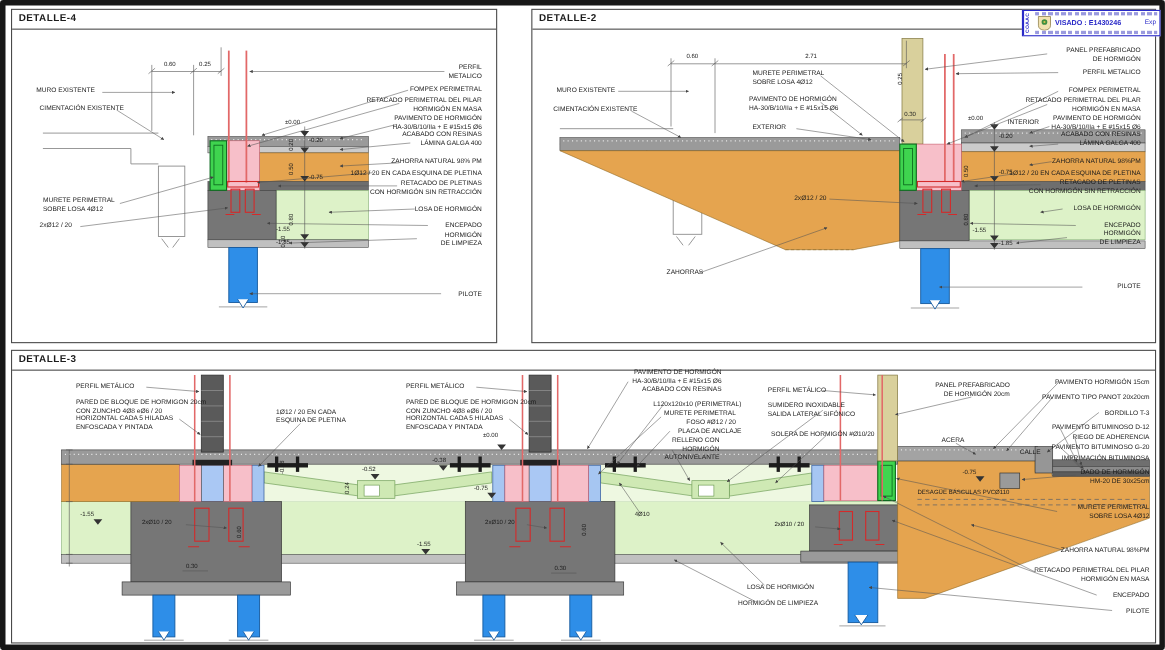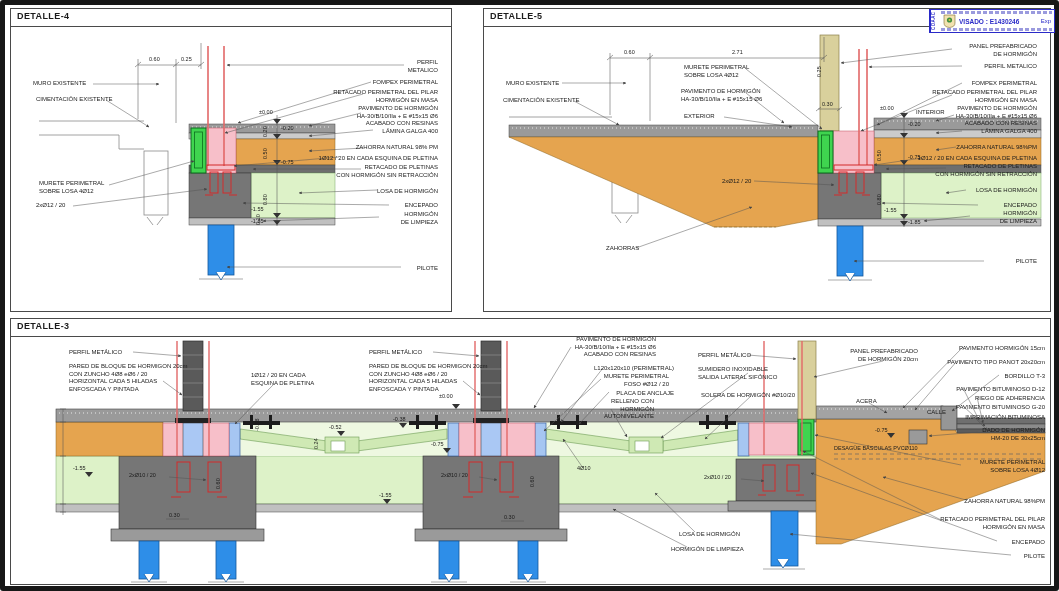--- a/index.html
+++ b/index.html
@@ -132,21 +132,21 @@
     <div class="dim rot" style="left:251px;top:196px">0.80</div>
     <div class="dim rot" style="left:244px;top:216px">0.10</div>
     <div class="dim" style="left:248px;top:100px">±0.00</div>
     <div class="dim" style="left:270px;top:116px">-0.20</div>
     <div class="dim" style="left:270px;top:150px">-0.75</div>
     <div class="dim" style="left:240px;top:197px">-1.55</div>
     <div class="dim" style="left:240px;top:209px">-1.85</div>
   </div>
 
   <div class="p" style="left:483px;top:8px;width:566px;height:302px">
-    <div class="t">DETALLE-5</div>
+    <div class="t">DETALLE-2</div>
     <svg width="566" height="302" viewBox="0 0 566 302">
       <defs>
         <marker id="a2" viewBox="0 0 6 6" markerWidth="6" markerHeight="6" refX="5.5" refY="3" orient="auto">
           <path d="M0,0 L6,3 L0,6 z" fill="#444"></path>
         </marker>
       </defs>
       <g fill="none" stroke="#8a8a8a" stroke-width="0.8">
         <path d="M25,108 H128"></path>
         <path d="M25,122 H104 V138 H128"></path>
         <rect x="128" y="140" width="26" height="64" fill="#fff"></rect>

